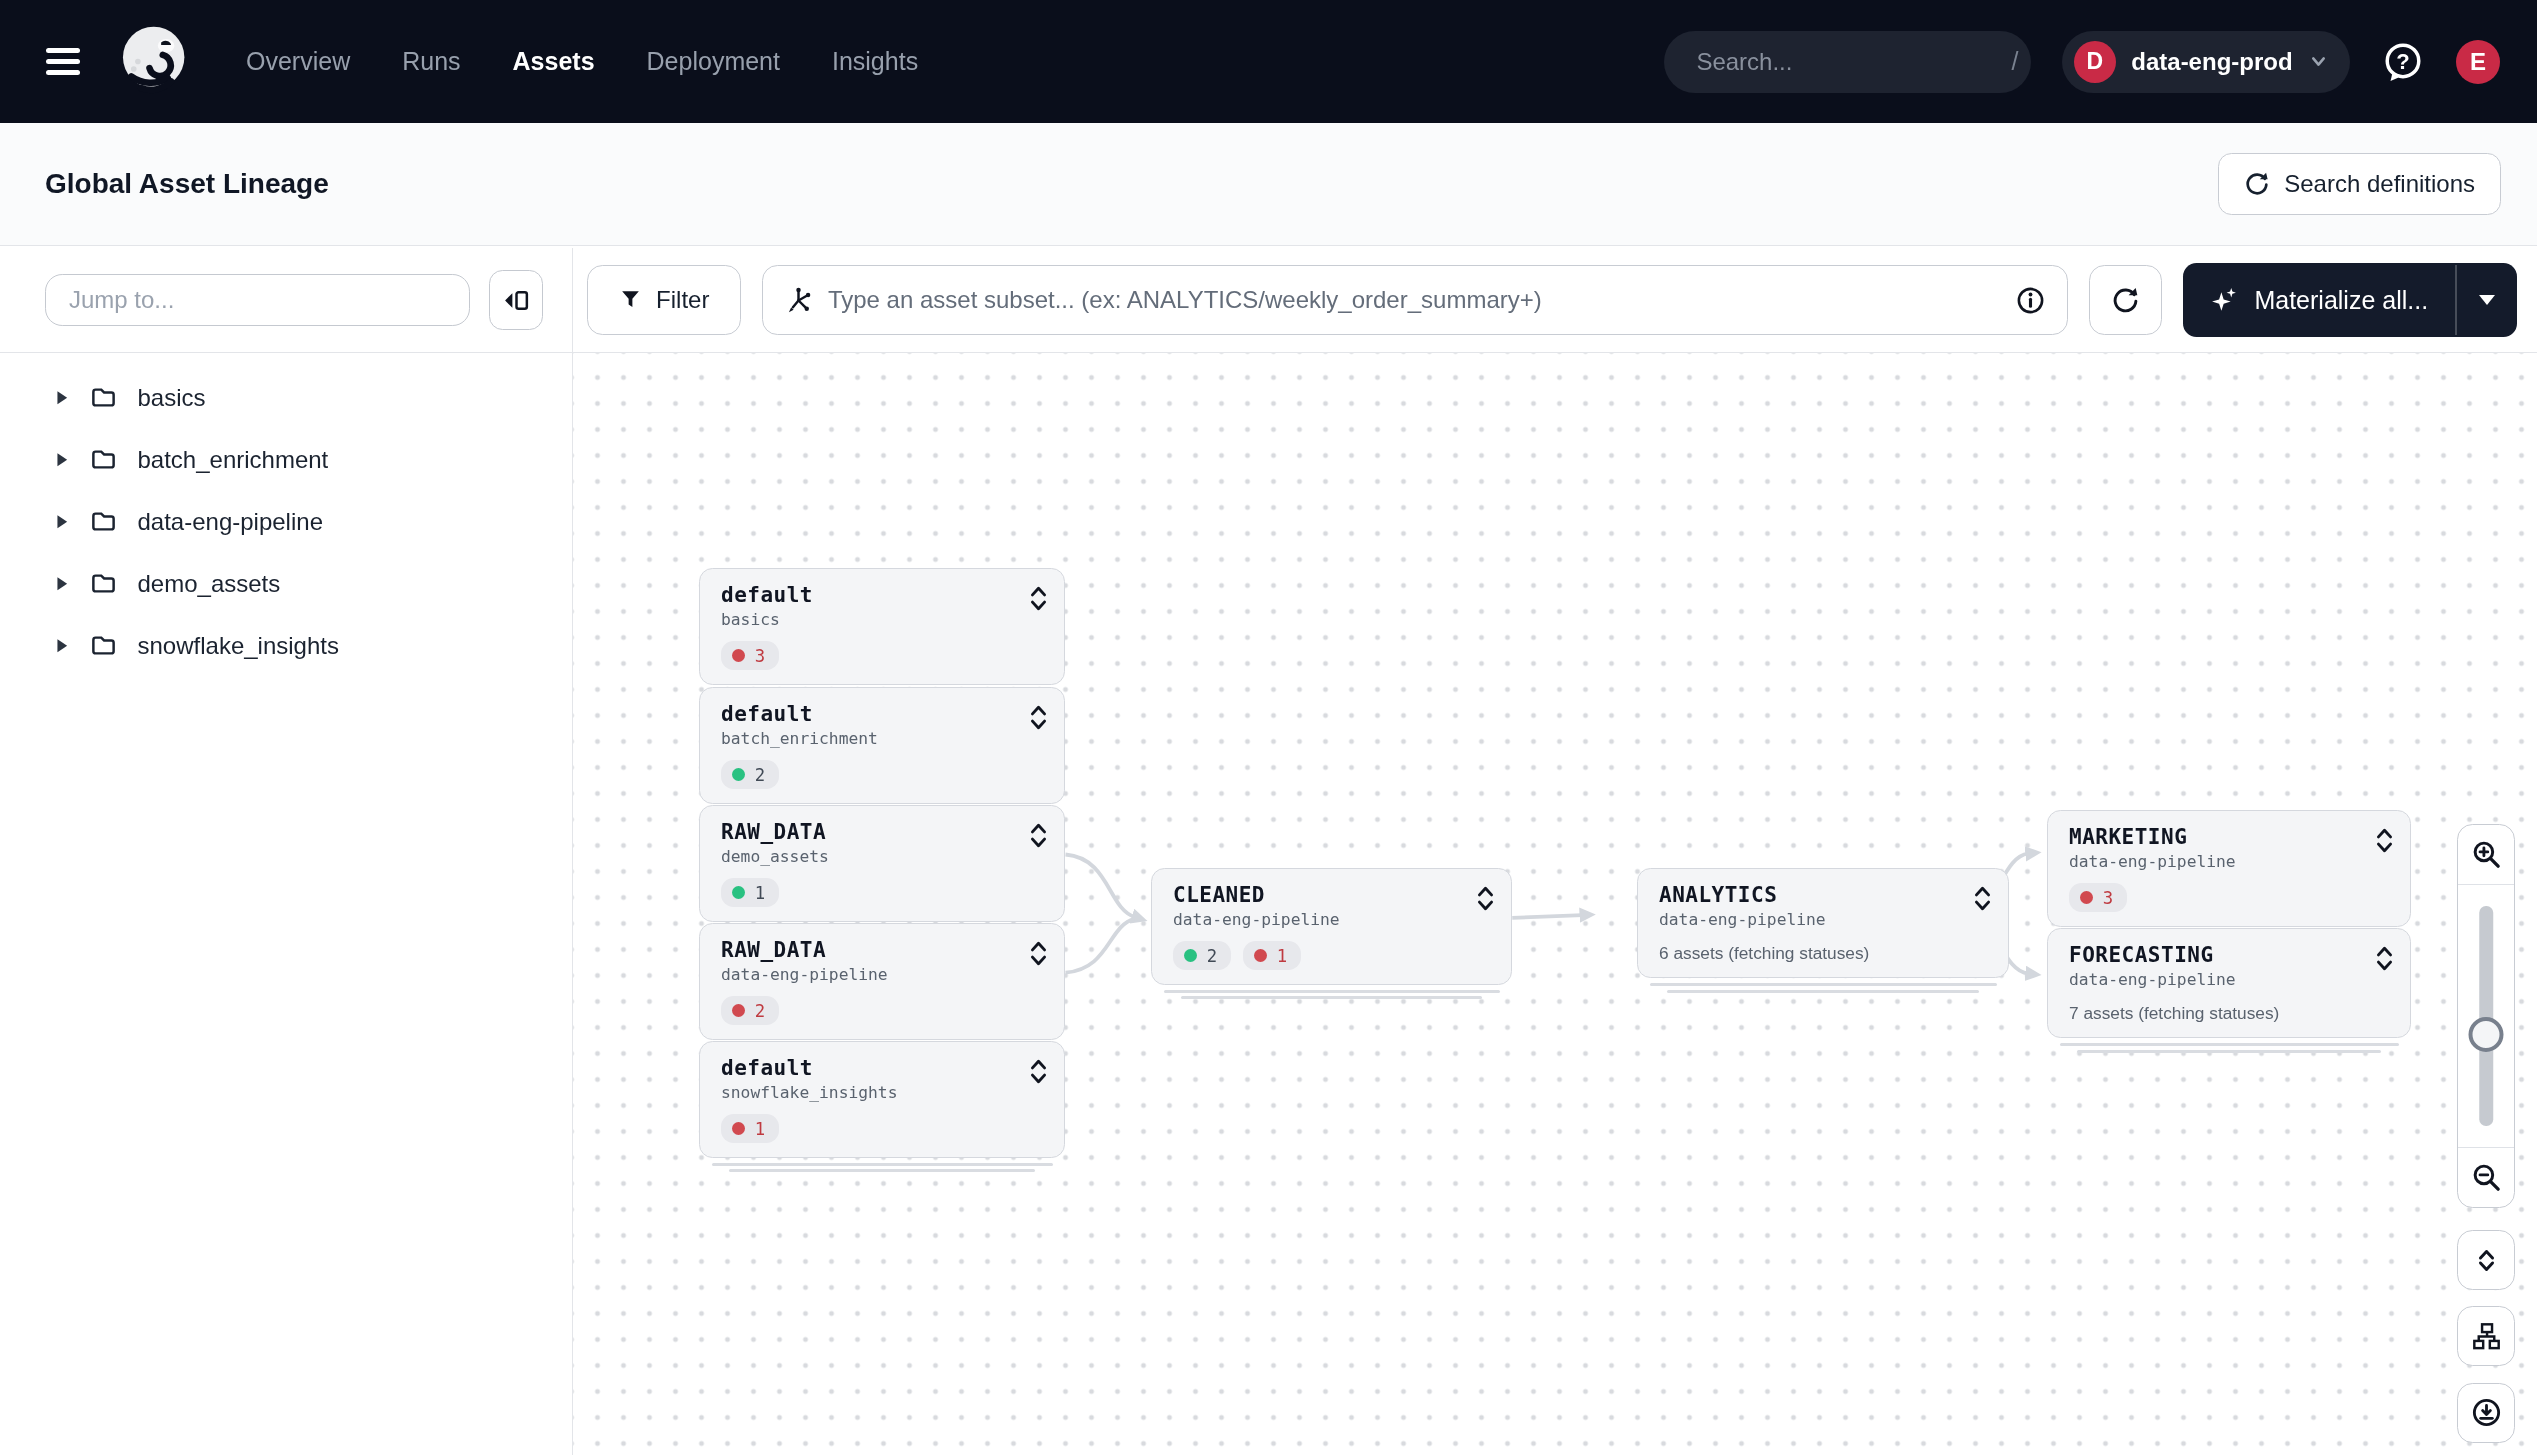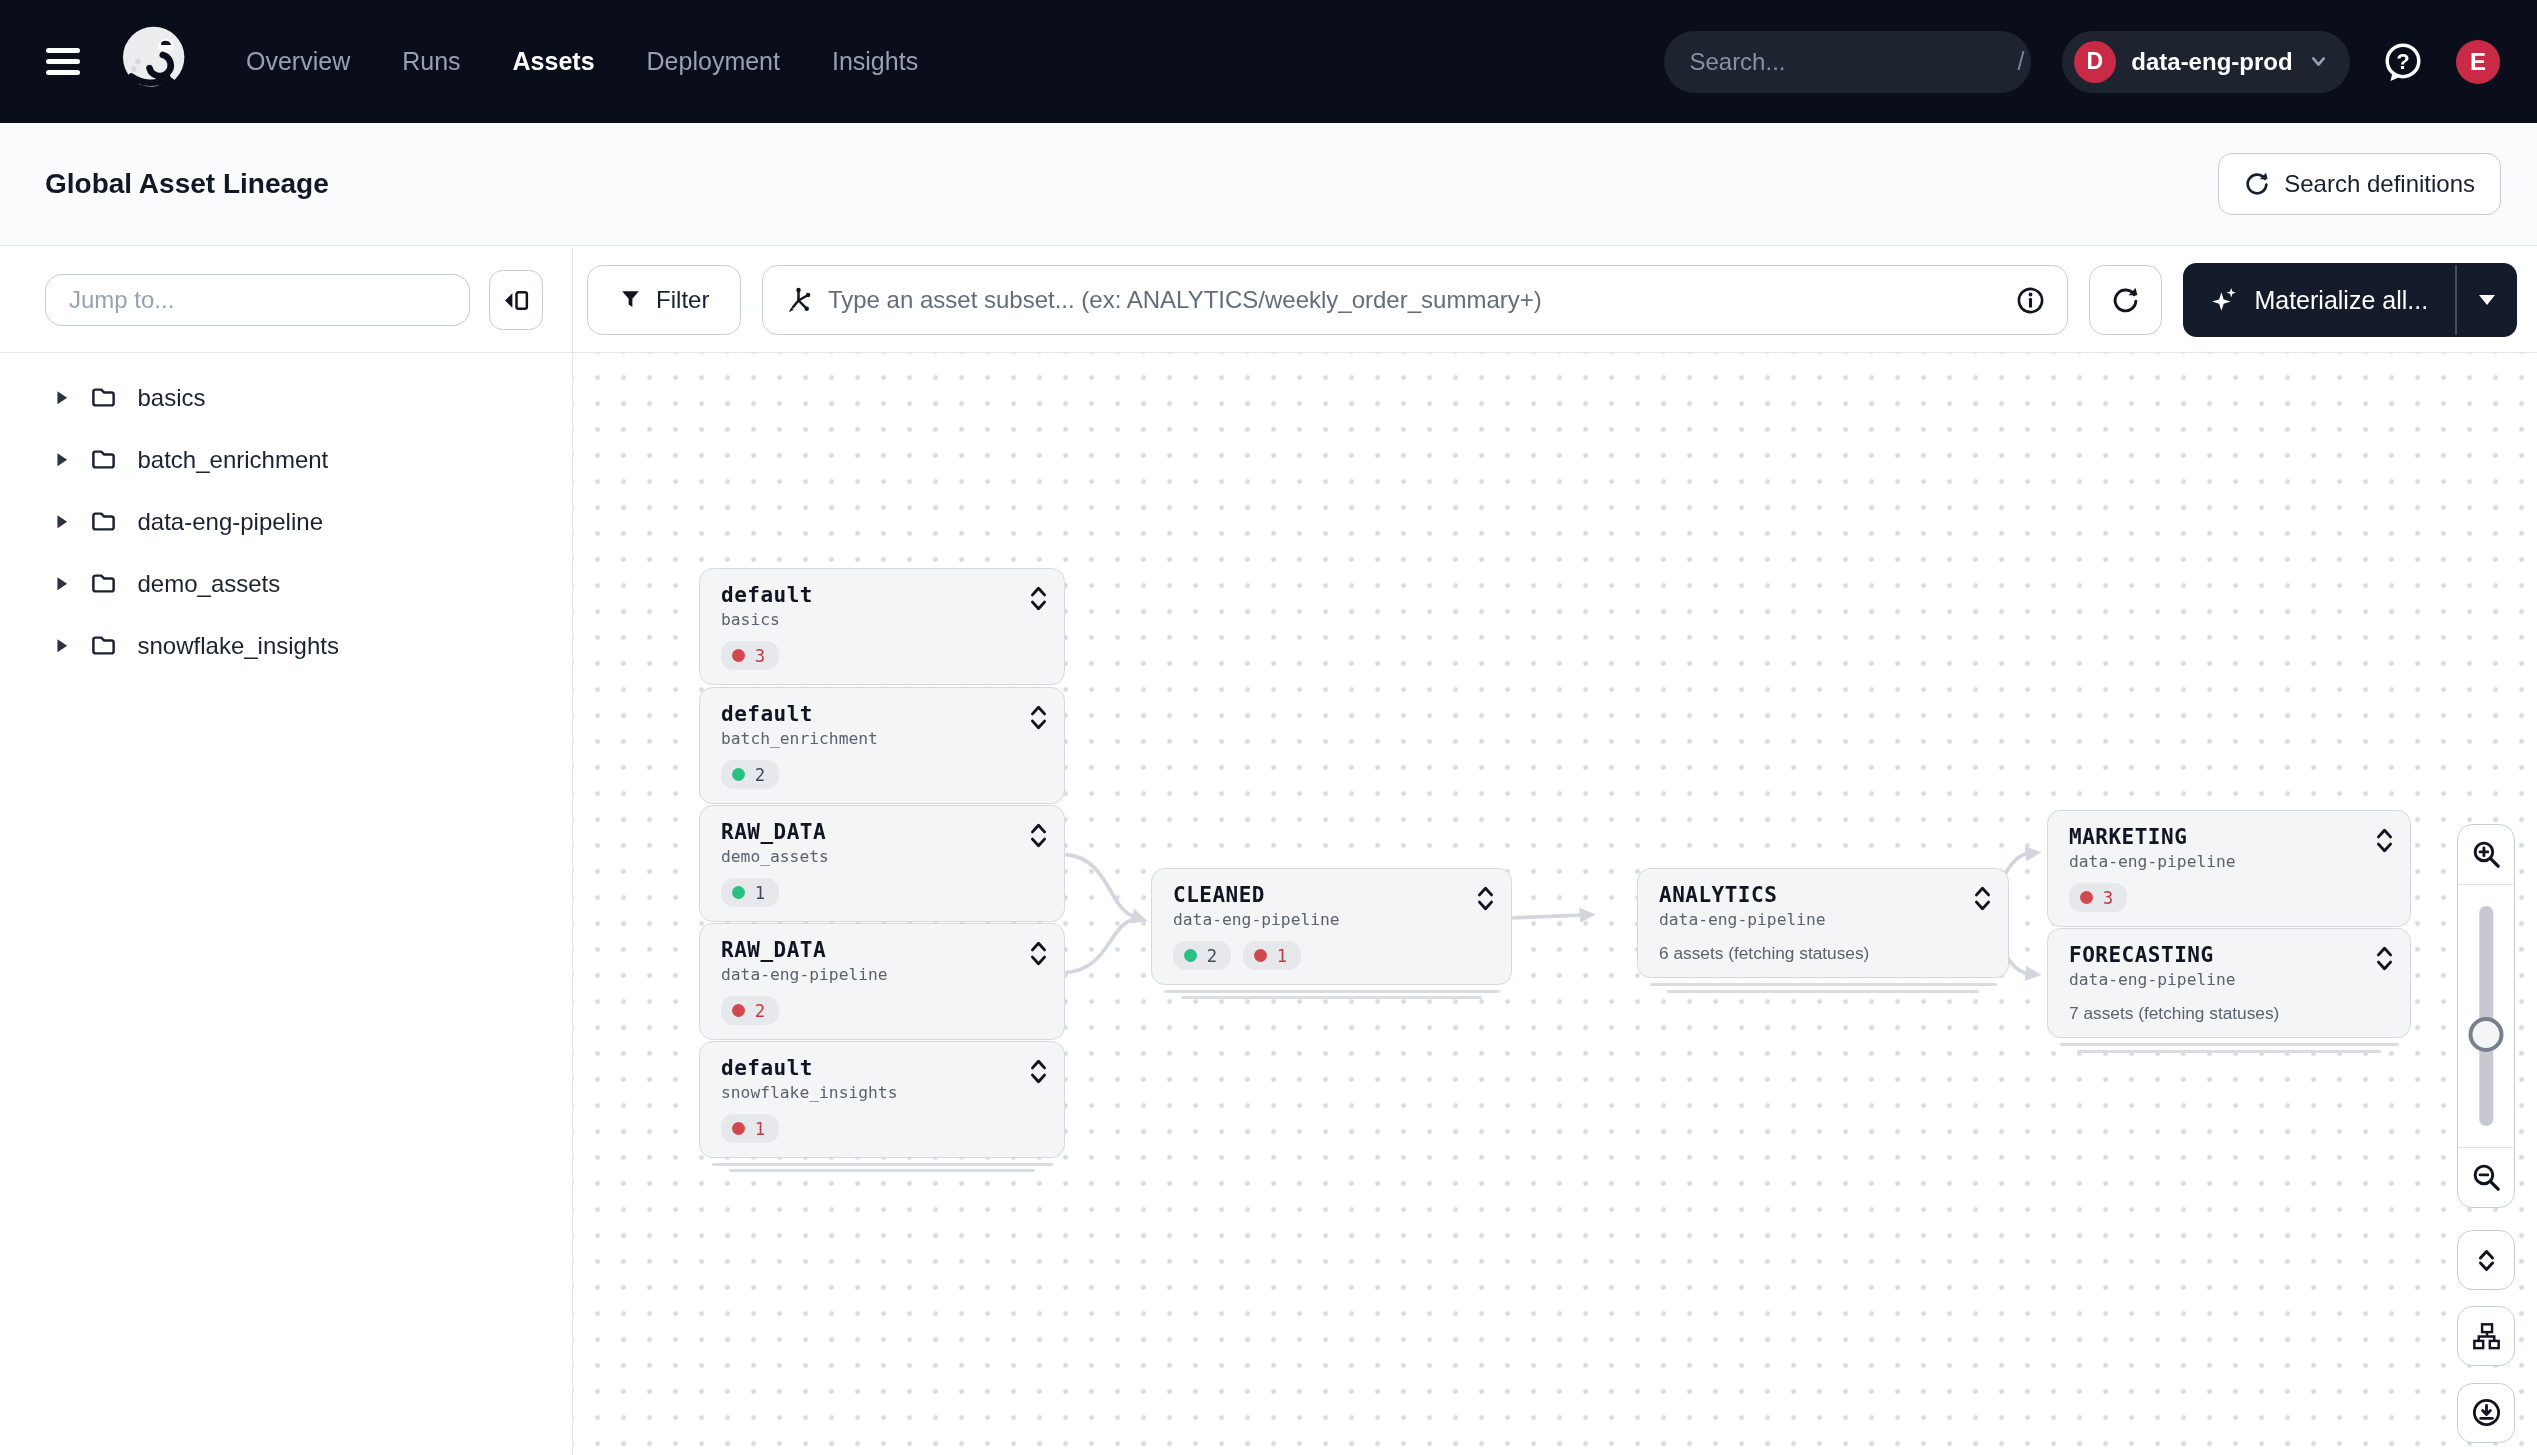--- a/index.html
+++ b/index.html
@@ -11,21 +11,21 @@
     background:#0a0e1b; display:flex; align-items:center; padding:0 38px; }
   .hamburger { width:50px; height:38px; display:flex; flex-direction:column;
     justify-content:space-between; padding:5.8px 7.7px; cursor:pointer; margin-right:25px; }
   .hamburger i { display:block; height:4.8px; background:#fff; border-radius:2.9px; }
   .logo { width:83px; height:83px; margin-right:50px; cursor:pointer; }
   .nav { display:flex; gap:52px; align-items:center;justify-content:flex-end; }
   .nav a { font-size:25px; color:#98a0ad; text-decoration:none; font-weight:500; cursor:pointer; }
   .nav a.active { color:#fff; font-weight:700; }
   .tb-right { margin-left:auto; display:flex; align-items:center; gap:31px; }
   .searchpill { width:367px; height:62px; background:#1e2330; border-radius:31px;
-    display:flex; align-items:center; padding:0 27px; gap:18px;justify-content:center; }
+    display:flex; align-items:center; padding:0 27px; gap:5px; }
   .searchpill input { flex:1; background:transparent; border:none; outline:none;
     color:#dfe3ea; font-size:24px; font-family:"Liberation Sans",sans-serif; }
   .searchpill input::placeholder { color:#89909d; }
   .slash { color:#7a8290; font-size:25px; }
   .deploypill { height:62px; background:#1e2330; border-radius:31px; display:flex;
     align-items:center; padding:0 21px 0 11.5px; gap:15.4px; cursor:pointer; }
   .dbadge { width:42px; height:42px; border-radius:50%; background:#c92a46; color:#fff;
     font-size:23px; font-weight:700; display:flex; align-items:center; justify-content:center; }
   .dname { color:#fff; font-size:24px; font-weight:600; }
   .helpicon { width:44px; height:44px; cursor:pointer; }

